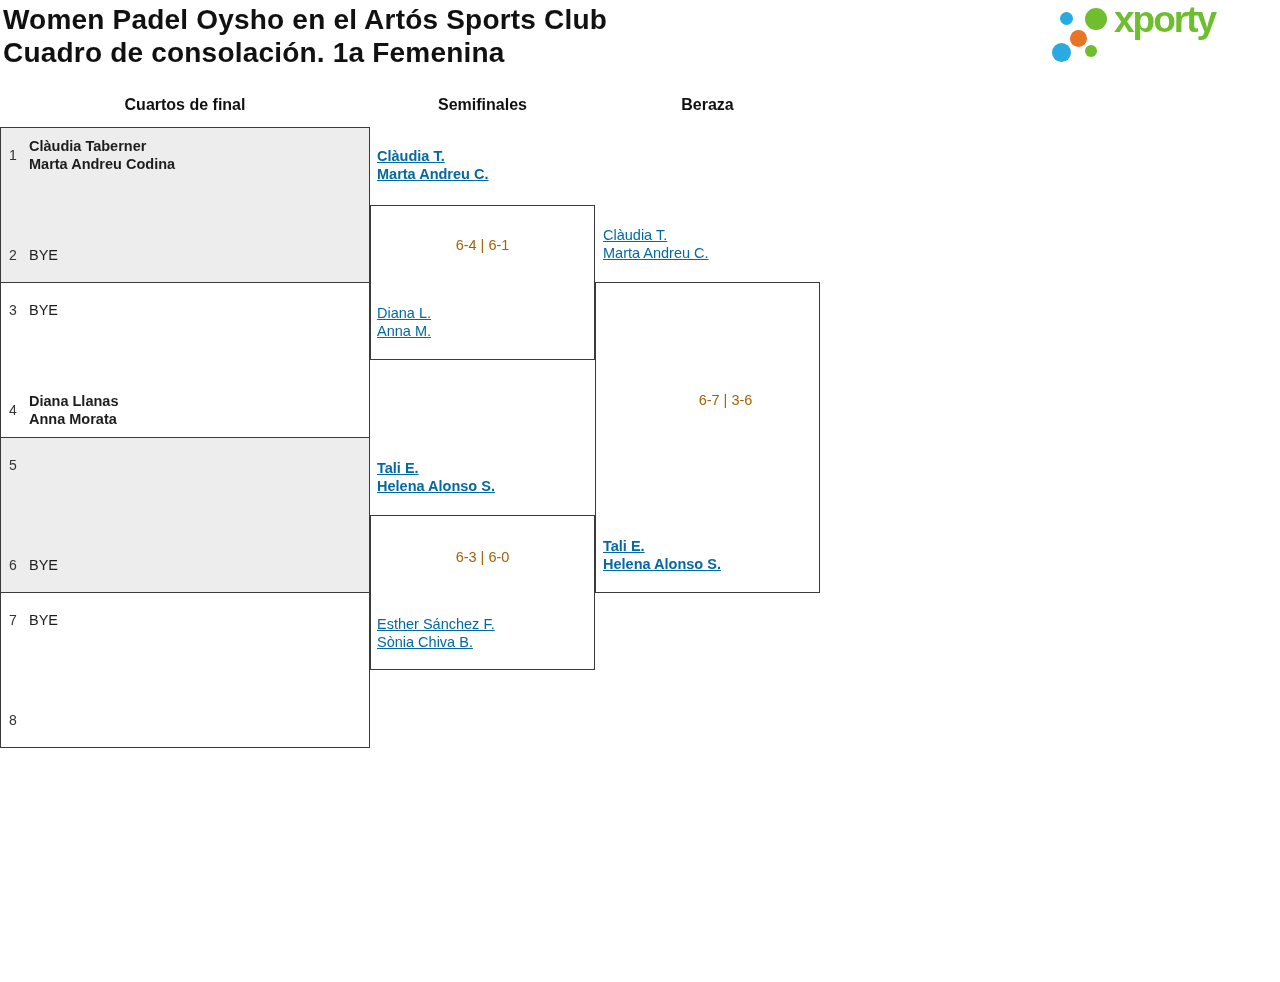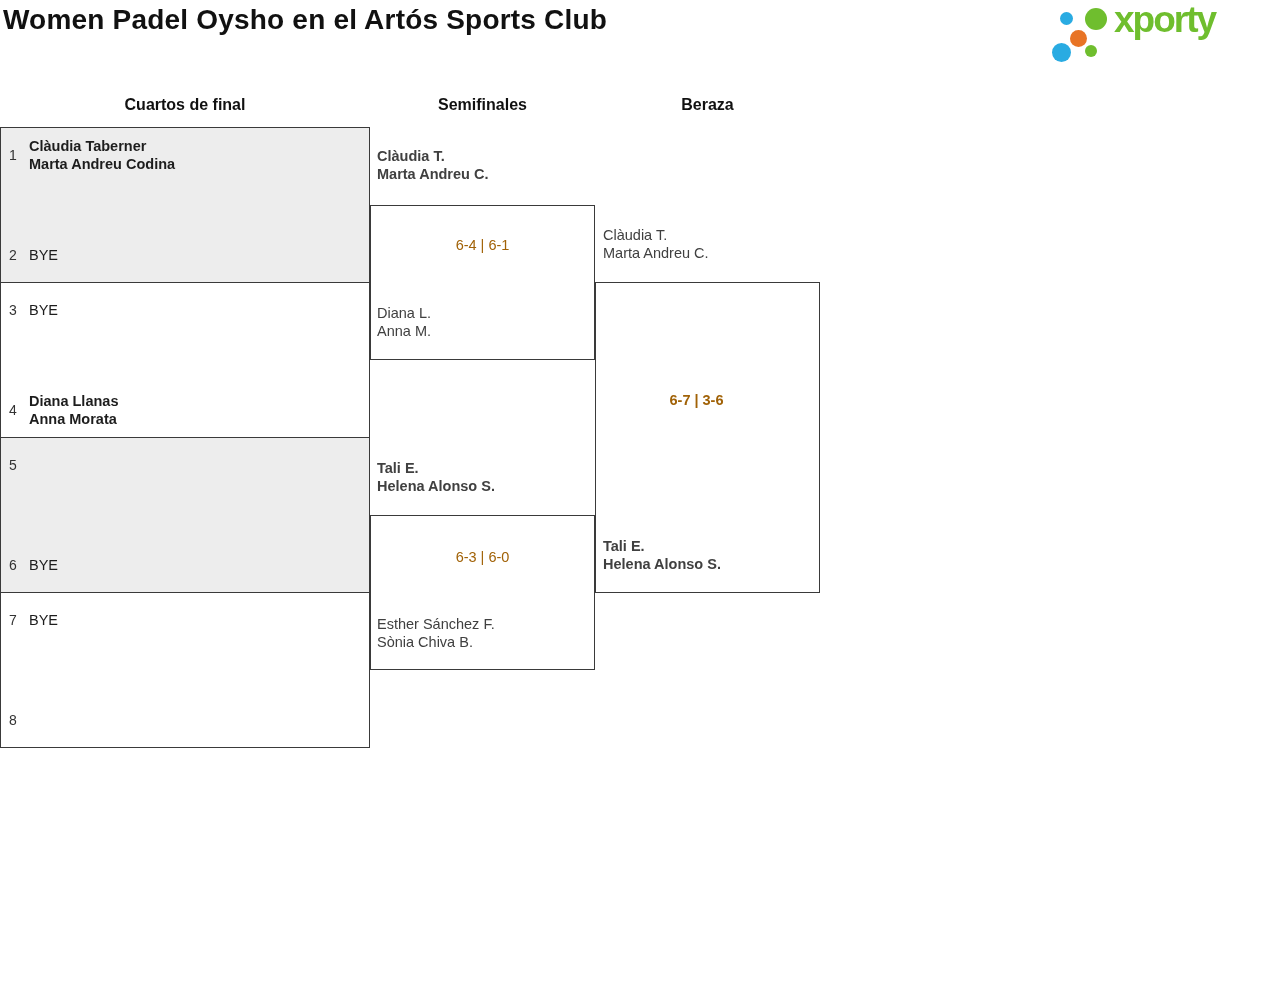--- a/index.html
+++ b/index.html
@@ -43,40 +43,41 @@
   .entry-bottom { bottom:9px; }
   .seed { width:20px; margin-left:8px; font-size:14px; color:#333; flex:0 0 auto; }
   .names { font-size:14.5px; line-height:18px; color:#1d1d1d; }
   .bold .names, .team-label.bold { font-weight:bold; }
 
   .match-rect { position:absolute; border:1px solid #3a3a3a; background:transparent; }
   .sf-1 { left:370px; top:205px; width:225px; height:155px; }
   .sf-2 { left:370px; top:515px; width:225px; height:155px; }
   .final-rect { left:595px; top:282px; width:225px; height:311px; }
 
-  .team-label { position:absolute; font-size:14.5px; line-height:18px; color:#404040; }
+  .team-label { position:absolute; font-size:14.5px; line-height:18px; color:#0369a1;text-decoration:underline; }
   .lbl-sf1-top { left:377px; top:147px; }
   .lbl-sf1-bot { left:377px; top:304px; }
   .lbl-sf2-top { left:377px; top:459px; }
   .lbl-sf2-bot { left:377px; top:615px; }
   .lbl-fin-top { left:603px; top:226px; }
   .lbl-fin-bot { left:603px; top:537px; }
 
   .score { position:absolute; width:225px; text-align:center; font-size:14.5px; color:#a16207; }
   .score-sf1 { left:370px; top:237px; }
   .score-sf2 { left:370px; top:549px; }
-  .score-fin { left:584px; top:392px;font-weight:bold; }
+  .score-fin { left:613px; top:392px; }
 </style>
 </head>
 <body>
 
 <div class="page">
 
   <div class="title-block">
     <div class="title-line">Women Padel Oysho en el Artós Sports Club</div>
+    <div class="title-line">Cuadro de consolación. 1a Femenina</div>
   </div>
 
   <div class="logo">
     <span class="dot dot-blue-sm"></span>
     <span class="dot dot-green-lg"></span>
     <span class="dot dot-orange"></span>
     <span class="dot dot-blue-lg"></span>
     <span class="dot dot-green-sm"></span>
     <span class="logo-text">xporty</span>
   </div>

